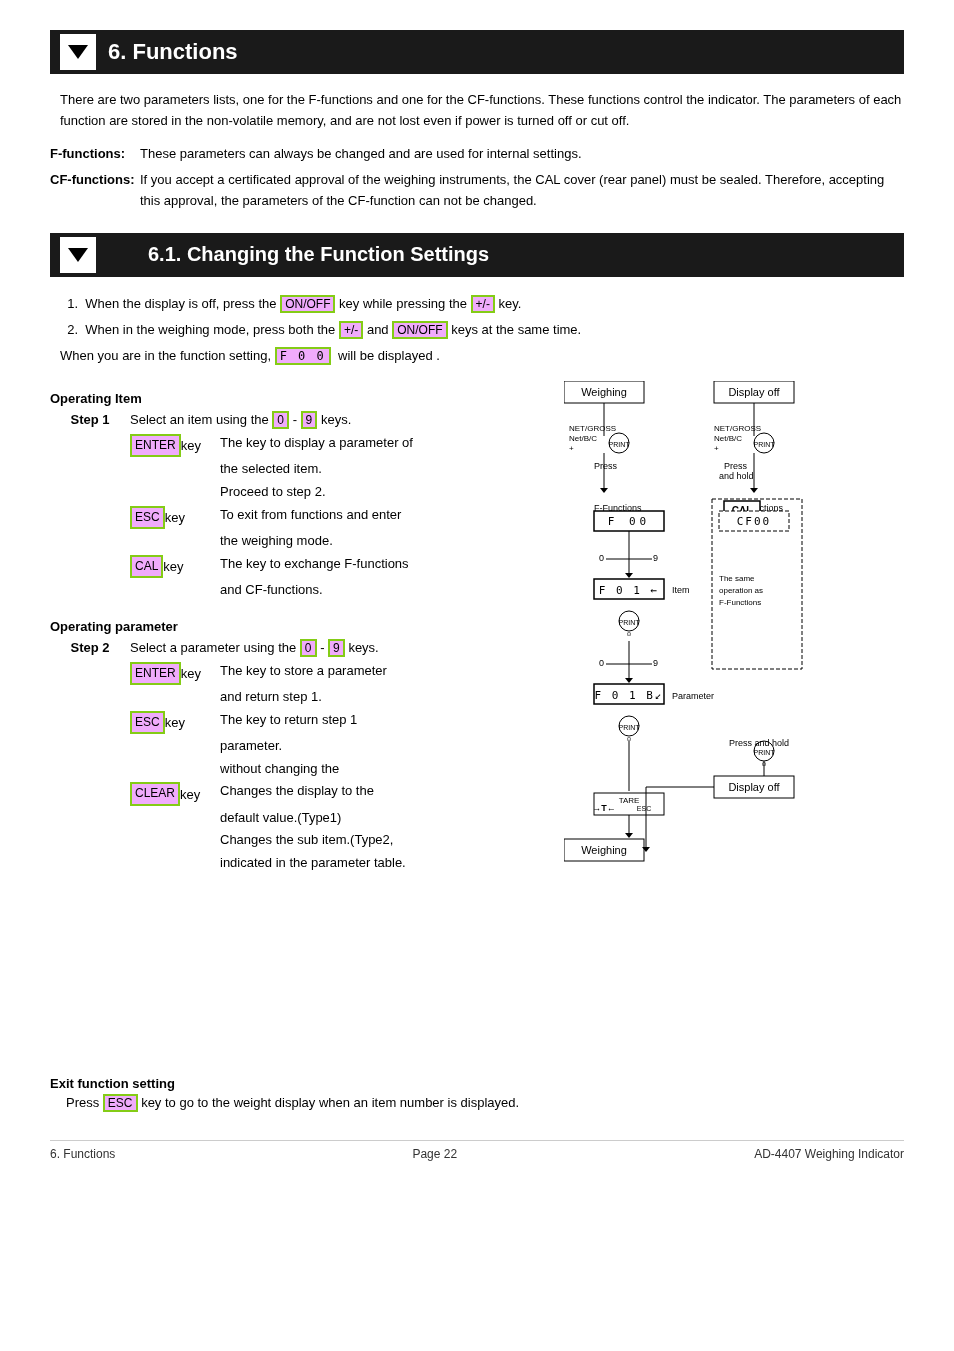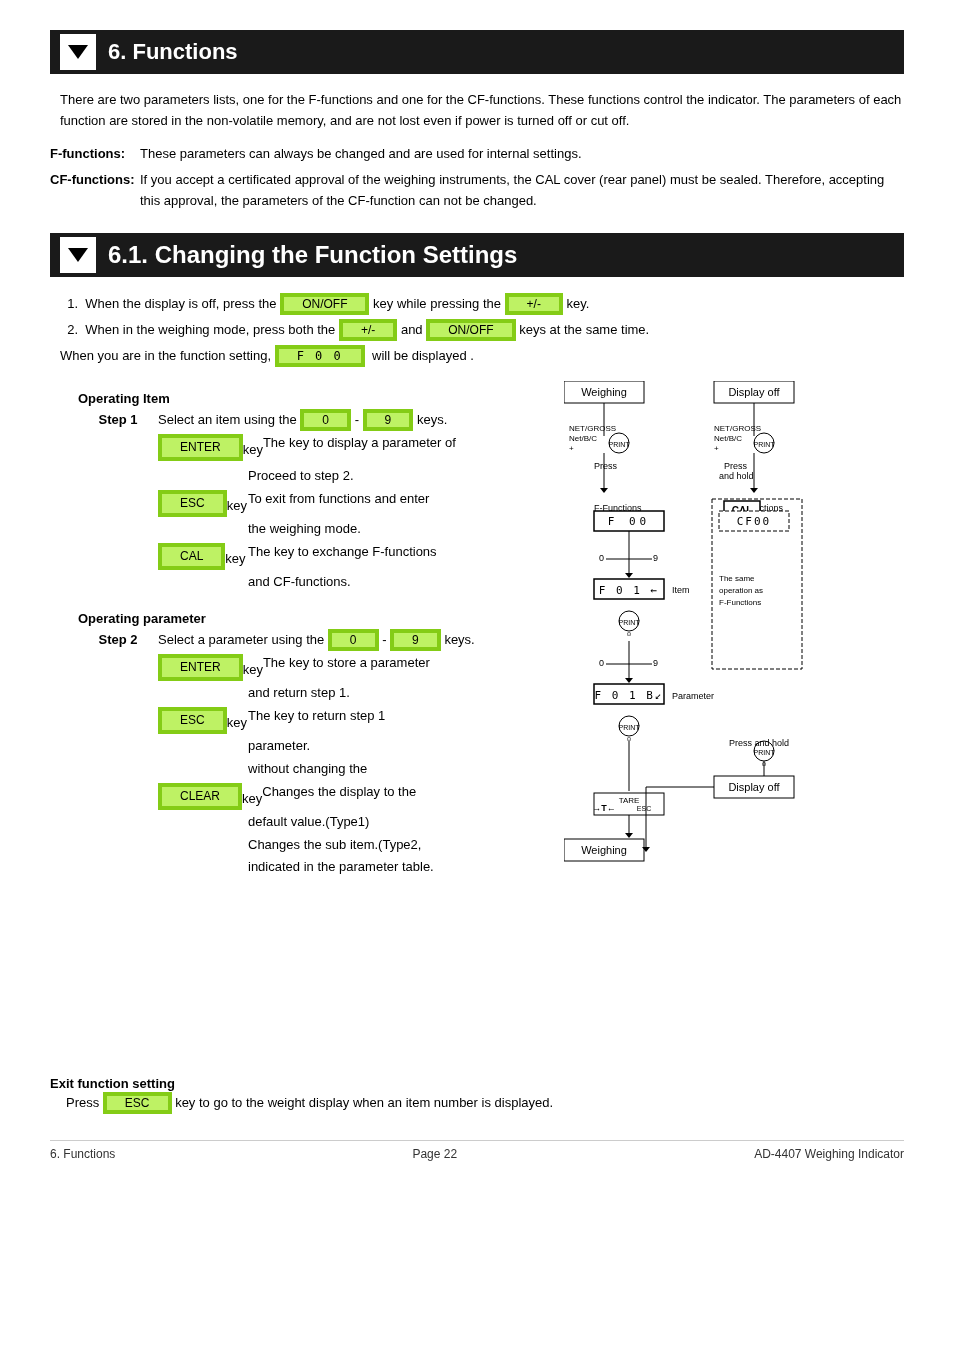--- a/index.html
+++ b/index.html
@@ -31,23 +31,24 @@
       justify-content: center;
       margin-right: 12px;
       flex-shrink: 0;
     }
     .section-header h1 {
       font-size: 22px;
       font-weight: bold;
       color: #fff;
     }
     .section-header h2 {
-      font-size: 24px;
+      font-size: 20px;
       font-weight: bold;
       color: #fff;
+      margin-left: 40px;
     }
 
     
     .arrow-down-icon {
       width: 0;
       height: 0;
       border-left: 10px solid transparent;
       border-right: 10px solid transparent;
       border-top: 14px solid #000;
     }
@@ -72,32 +73,31 @@
     .section-content {
       padding-left: 10px;
       margin-bottom: 14px;
     }
     .section-content p {
       line-height: 1.7;
       margin-bottom: 4px;
     }
 
     kbd {
-      border: 4px solid #84cc16;
-      padding: 0 18px;
+      border: 2px solid #84cc16;
+      padding: 0 3px;
       font-family: Arial, sans-serif;
       font-size: 12px;
-      background: #bef264;
+      background: #f0abfc;
     }
 
     .two-col {
       display: flex;
       gap: 20px;
       margin-top: 6px;
-      margin-left: 28px;
     }
     .left-col {
       flex: 1;
       min-width: 0;
     }
     .right-col {
       width: 340px;
       flex-shrink: 0;
     }
 
@@ -218,20 +218,21 @@
       <span class="step-label">Step 1</span>
       <span class="step-desc">Select an item using the <kbd>0</kbd> - <kbd>9</kbd> keys.</span>
     </div>
 
     <div class="indent-key">
       <span class="step-key"><kbd>ENTER</kbd> key</span>
       <span class="step-desc">The key to display a parameter of</span>
     </div>
     <div class="indent-key">
       <span class="step-key" style="min-width:90px;"></span>
+      <span class="step-desc">the selected item.</span>
     </div>
     <div class="indent-key">
       <span class="step-key" style="min-width:90px;"></span>
       <span class="step-desc">Proceed to step 2.</span>
     </div>
 
     <div class="indent-key">
       <span class="step-key"><kbd>ESC</kbd> key</span>
       <span class="step-desc">To exit from functions and enter</span>
     </div>

